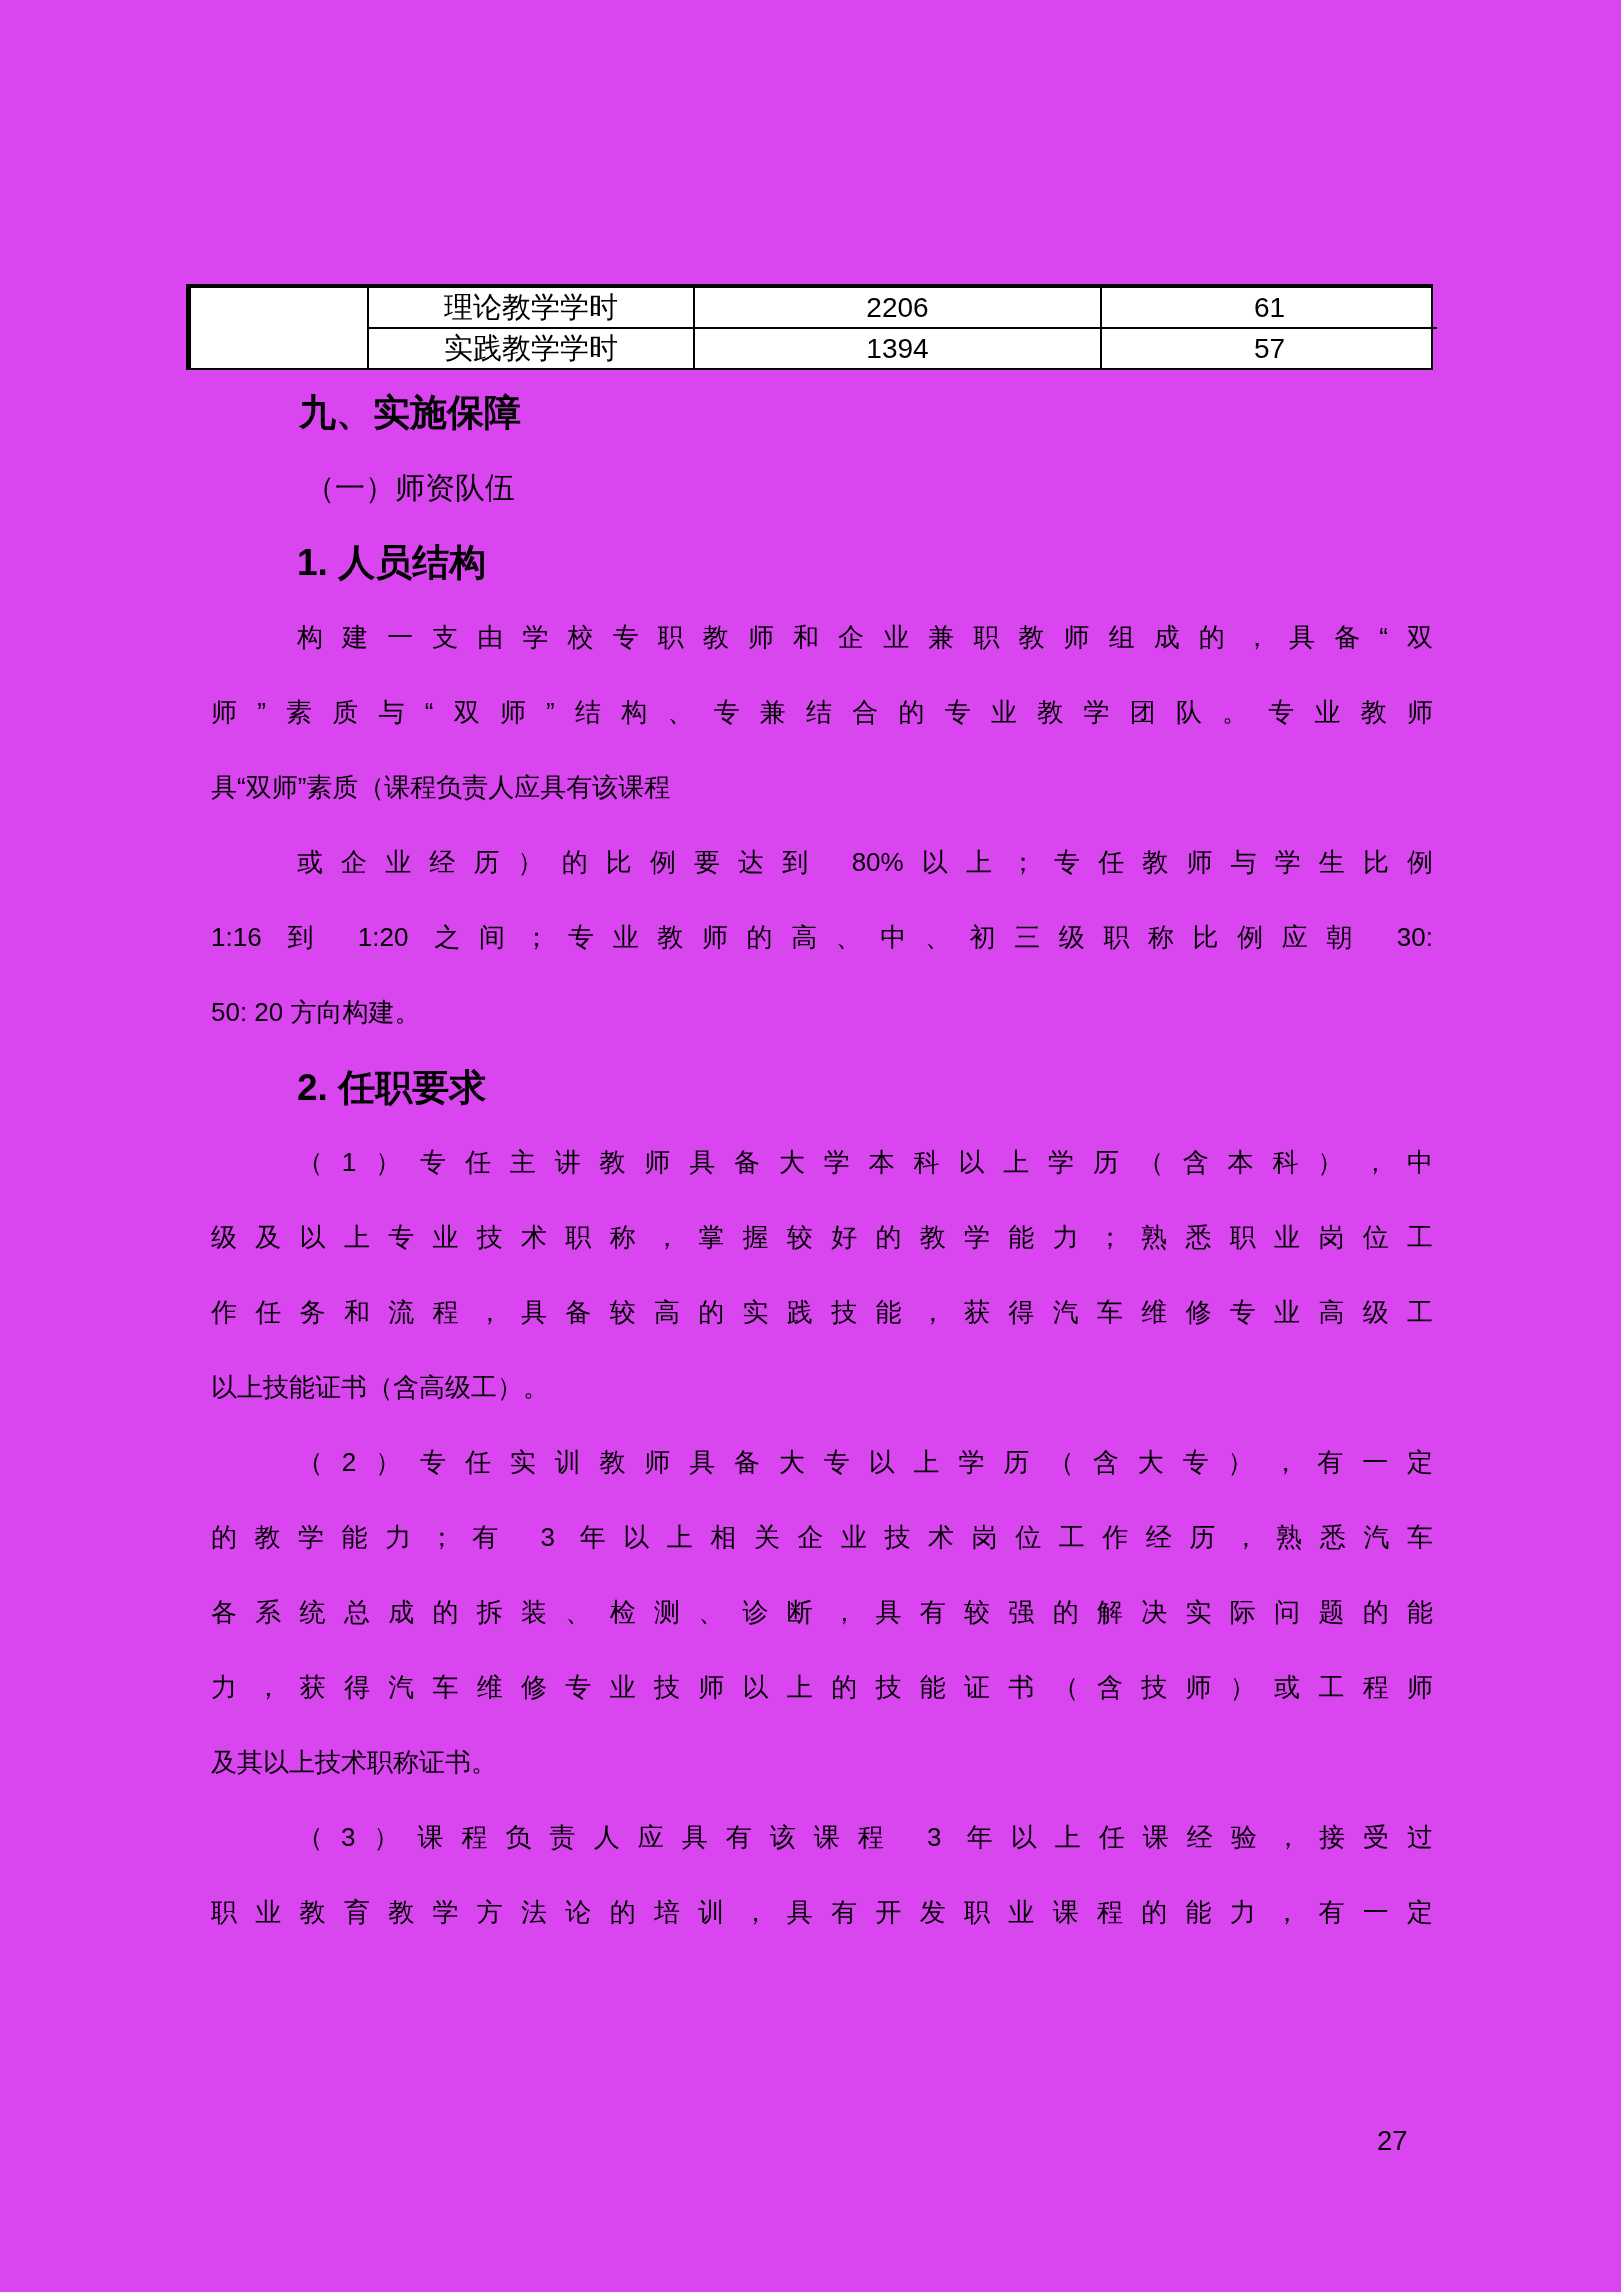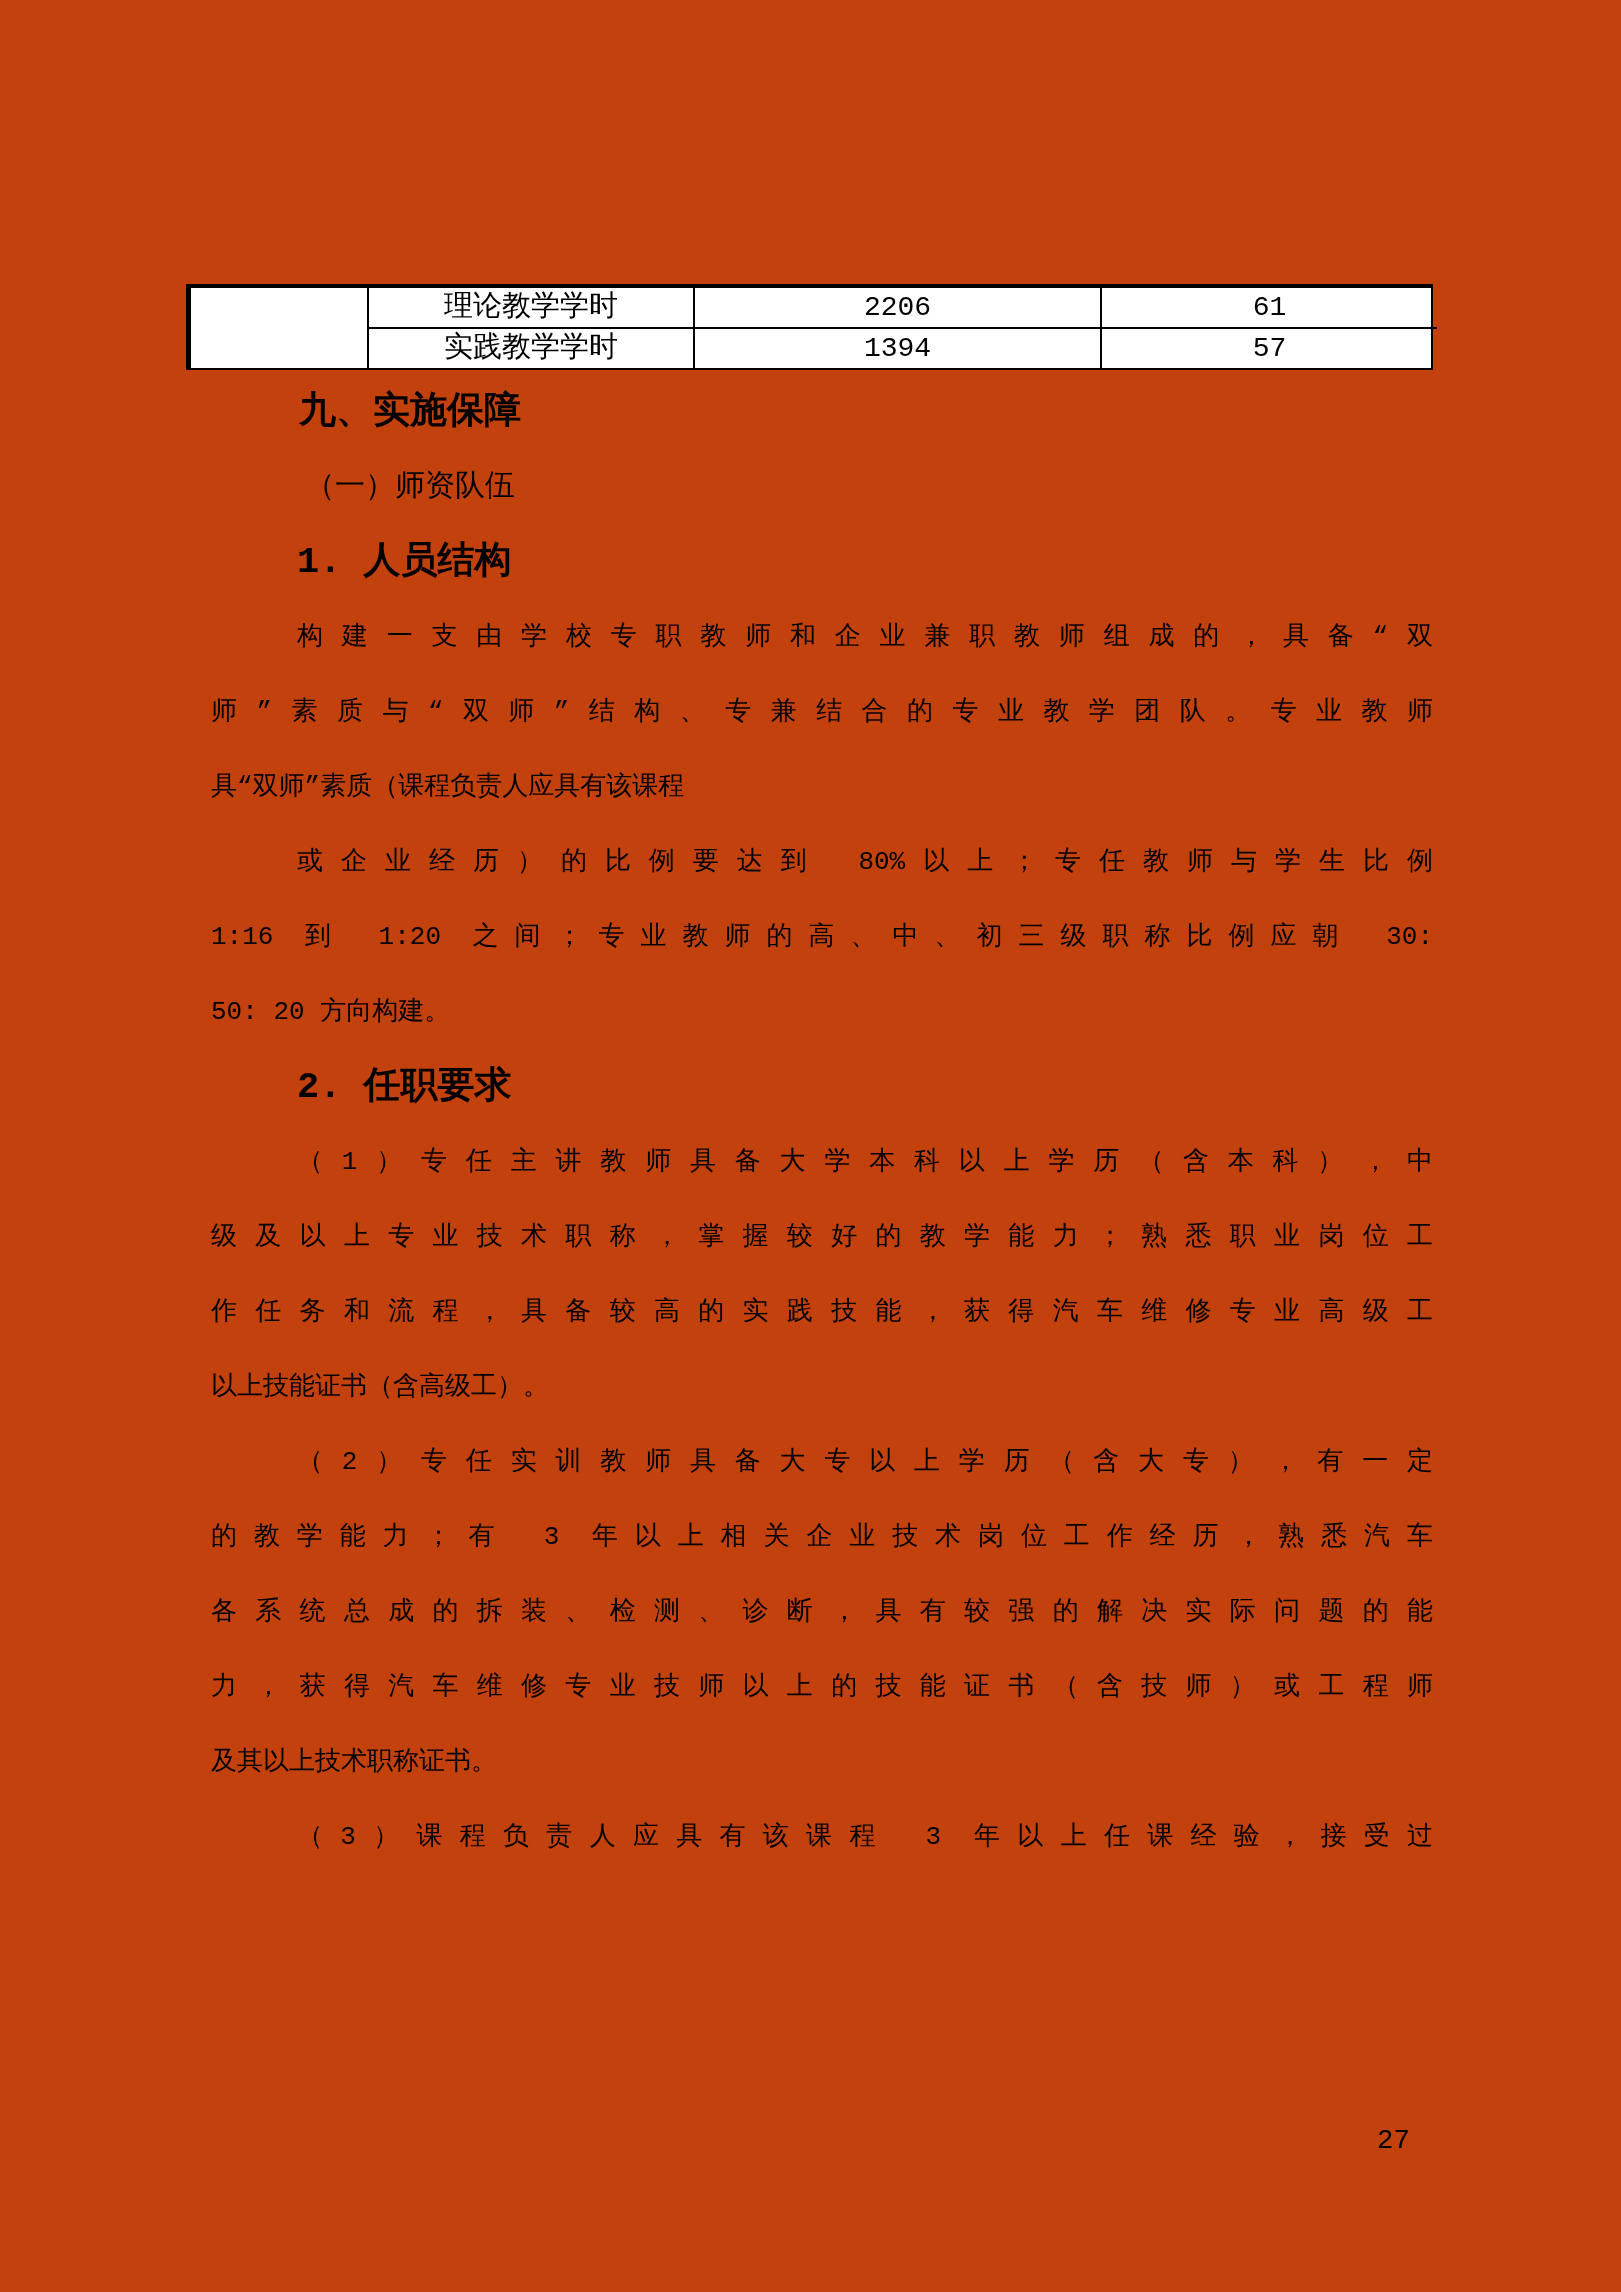--- a/index.html
+++ b/index.html
@@ -1,22 +1,22 @@
 <!DOCTYPE html>
 <html><head>
 <meta charset="utf-8">
 <style>
   html, body { margin: 0; padding: 0; background: #ffffff; }
   .page {
     position: relative;
     width: 1621px;
     height: 2293px;
-    background: #c2410c;
+    background: #d946ef;
     overflow: hidden;
-    font-family: Liberation Mono, monospace;
+    font-family: Liberation Sans, sans-serif;
     color: #000000;
   }
 
   
   .doc-table {
     position: absolute;
     left: 186px;
     top: 284px;
     width: 1247px;
     display: grid;
@@ -104,18 +104,19 @@
     <div class="line indent just">（1）专任主讲教师具备大学本科以上学历（含本科），中</div>
     <div class="line just">级及以上专业技术职称，掌握较好的教学能力；熟悉职业岗位工</div>
     <div class="line just">作任务和流程，具备较高的实践技能，获得汽车维修专业高级工</div>
     <div class="line">以上技能证书（含高级工）。</div>
     <div class="line indent just">（2）专任实训教师具备大专以上学历（含大专），有一定</div>
     <div class="line just">的教学能力；有 3 年以上相关企业技术岗位工作经历，熟悉汽车</div>
     <div class="line just">各系统总成的拆装、检测、诊断，具有较强的解决实际问题的能</div>
     <div class="line just">力，获得汽车维修专业技师以上的技能证书（含技师）或工程师</div>
     <div class="line">及其以上技术职称证书。</div>
     <div class="line indent just">（3）课程负责人应具有该课程 3 年以上任课经验，接受过</div>
+    <div class="line just">职业教育教学方法论的培训，具有开发职业课程的能力，有一定</div>
   </div>
 
   <div class="page-number">27</div>
 
 </div>
 
 
 </body></html>

